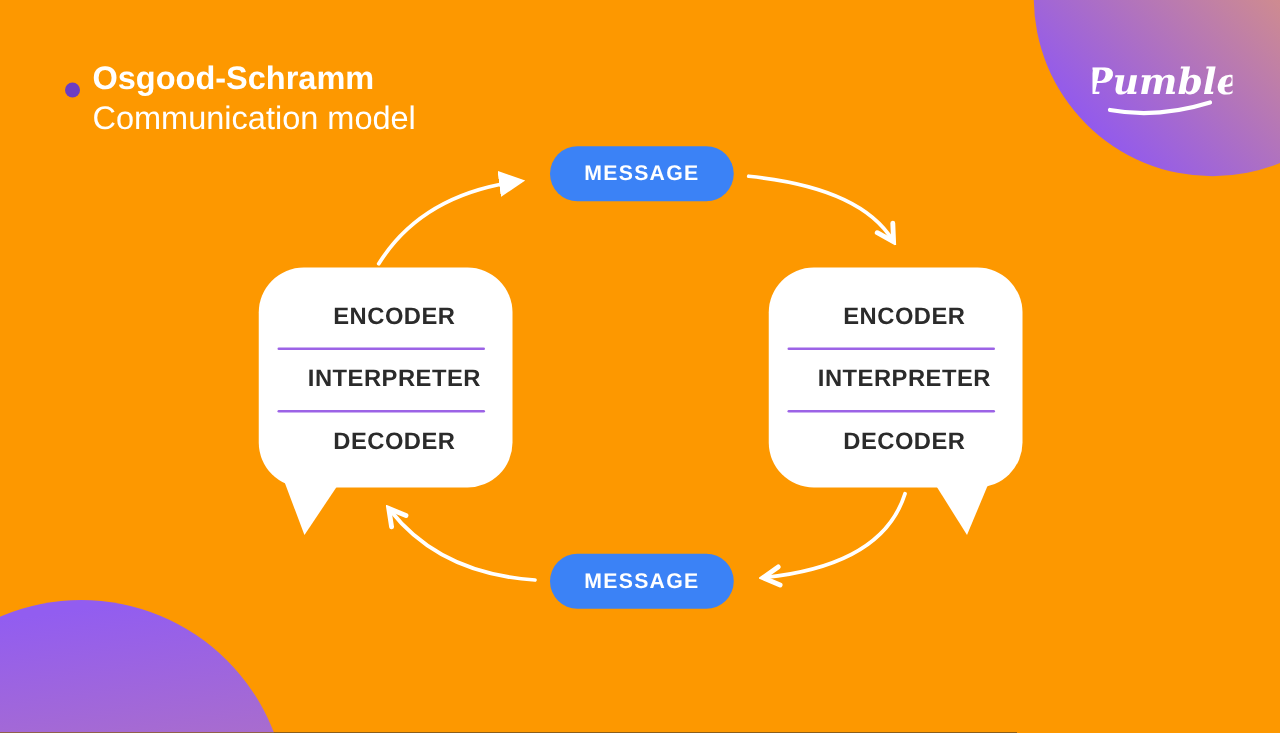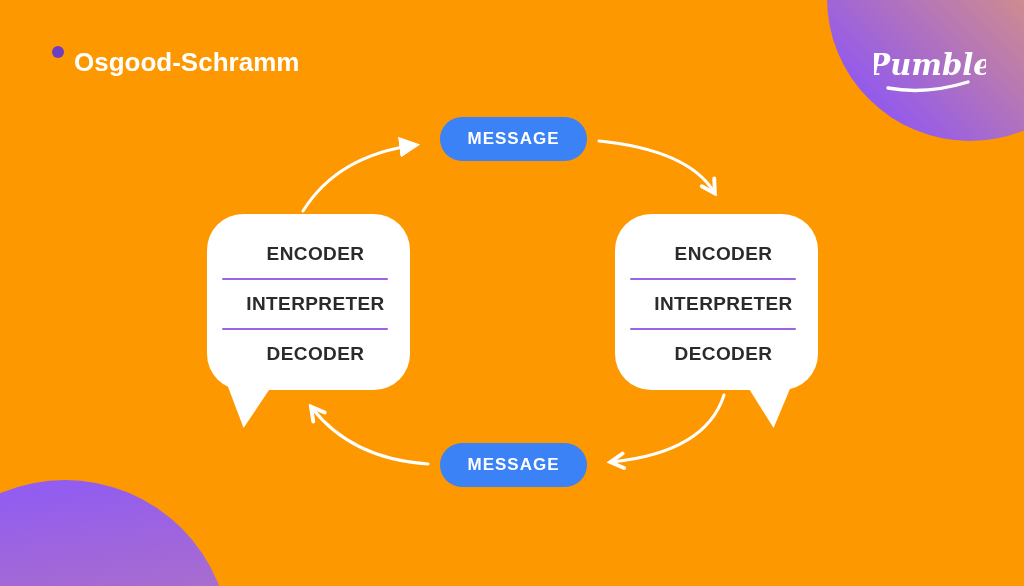--- a/index.html
+++ b/index.html
@@ -15,21 +15,21 @@
     background:linear-gradient(225deg,#f2a058 6%,#cd8a92 42%,#8f57f2 88%);
   }
   .decor.bl {
     left:-100px; top:480px; width:330px; height:330px;
     background:linear-gradient(172deg,#925df0 8%,#c8829e 85%,#cf8a90 100%);
   }
   
   .logo { position:absolute; left:874px; top:42px; width:112px; height:58px; }
   
   .header { position:absolute; left:52px; top:46px; color:#ffffff; }
-  .title-line1 { display:flex; align-items:flex-start; font-size:26px; font-weight:bold; line-height:32px; }
+  .title-line1 { display:flex; align-items:flex-end; font-size:26px; font-weight:bold; line-height:32px; }
   .bullet { width:12px; height:12px; border-radius:50%; background:#6c3ec2; margin-right:10px; flex:0 0 auto; }
   .title-line2 { font-size:26px; font-weight:400; line-height:32px; margin-left:22px; }
   
   .arrows-svg { position:absolute; left:0; top:0; width:1024px; height:586px; }
   
   .pill {
     position:absolute; width:147px; height:44px; border-radius:22px;
     background:#3b82f6; color:#ffffff;
     display:flex; align-items:center; justify-content:center;
     font-weight:bold; font-size:17px; letter-spacing:1px;
@@ -64,20 +64,21 @@
   <svg class="logo" viewBox="0 0 112 58">
     <text x="56" y="33" text-anchor="middle" font-family="'DejaVu Serif', serif" font-style="italic" font-weight="700" font-size="29" fill="#ffffff">Pumble</text>
     <path d="M14 46 Q52 53 94 40" stroke="#ffffff" stroke-width="3.4" fill="none" stroke-linecap="round"></path>
   </svg>
 
   <div class="header">
     <div class="title-line1">
       <span class="bullet"></span>
       <span>Osgood-Schramm</span>
     </div>
+    <div class="title-line2">Communication model</div>
   </div>
 
   <svg class="arrows-svg" viewBox="0 0 1024 586">
     <defs>
       <marker id="mFilled" viewBox="0 0 10 10" refX="8" refY="5" markerWidth="7" markerHeight="7" orient="auto-start-reverse">
         <path d="M0 0 L10 5 L0 10 Z" fill="#ffffff"></path>
       </marker>
       <marker id="mOpen" viewBox="0 0 12 12" refX="9" refY="6" markerWidth="6.5" markerHeight="6.5" orient="auto-start-reverse">
         <path d="M2 1.5 L10 6 L2 10.5" stroke="#ffffff" stroke-width="2.4" stroke-linecap="round" fill="none"></path>
       </marker>

